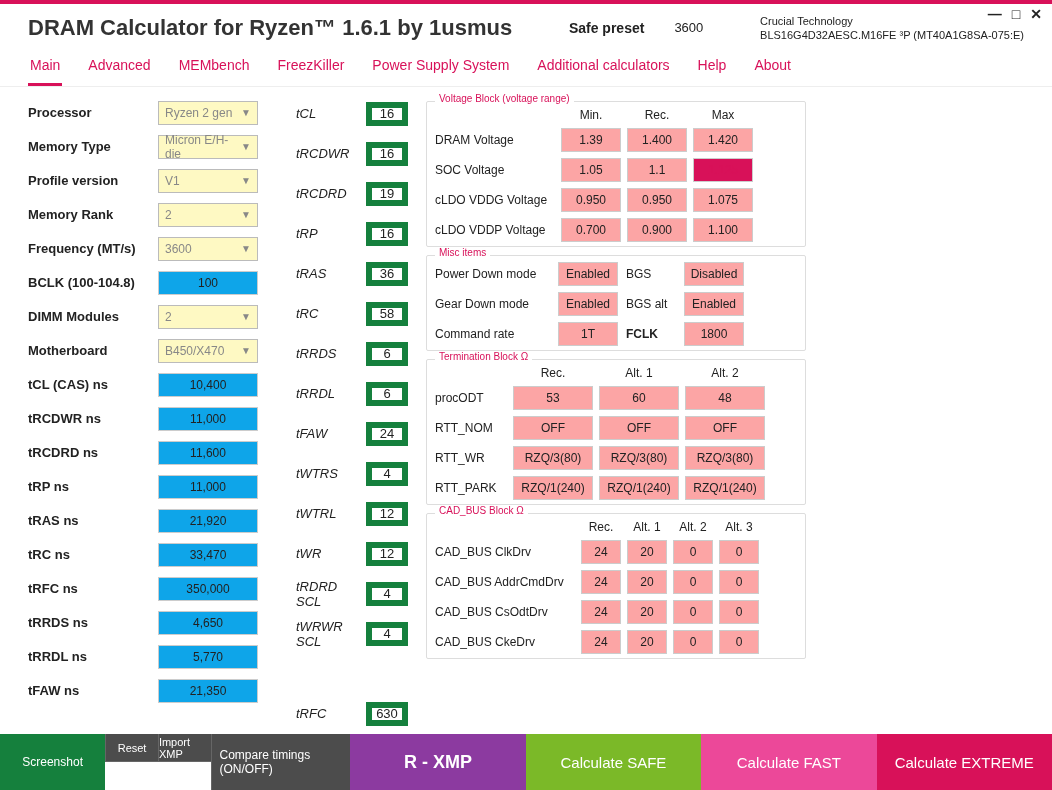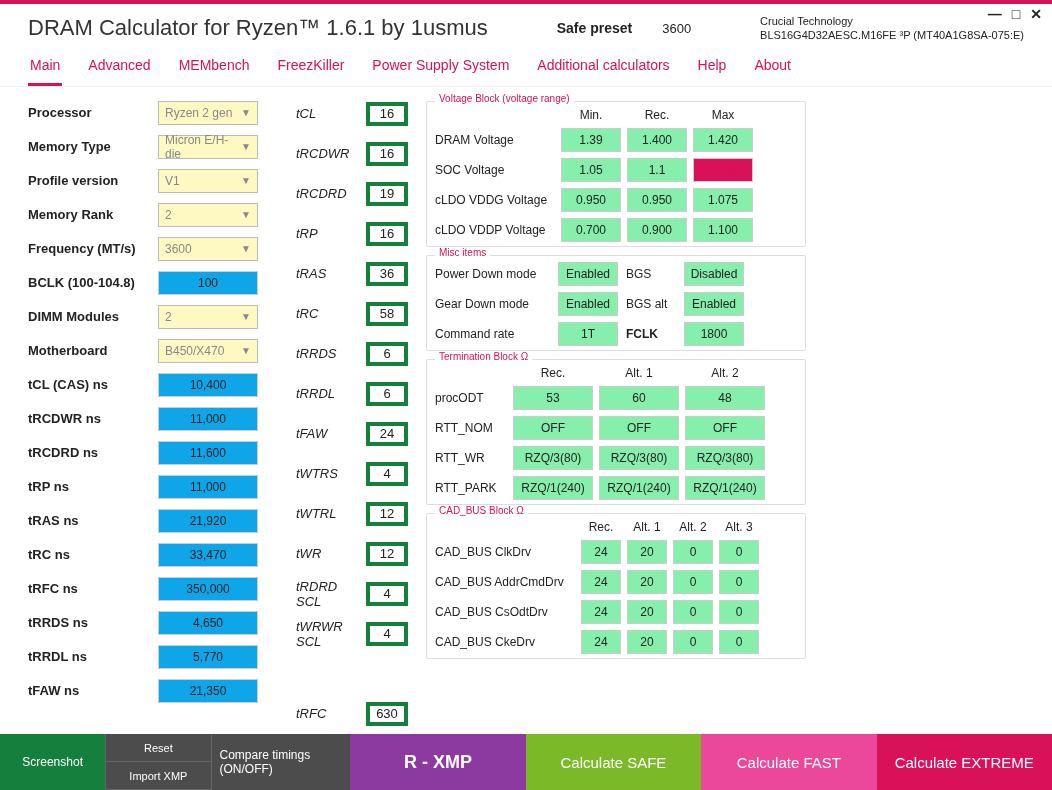--- a/index.html
+++ b/index.html
@@ -1,77 +1,77 @@
 <!DOCTYPE html>
 <html><head>
 <meta charset="utf-8">
 <style>
 * { margin: 0; padding: 0; box-sizing: border-box; font-family: "Segoe UI", Arial, sans-serif; }
 body { background: #fff; width: 1052px; height: 790px; overflow: hidden; font-size: 13px; color: #222; }
 .topbar { height: 4px; background: #d81159; }
 .window-controls { position: absolute; top: 6px; right: 10px; font-size: 14px; display: flex; gap: 10px; }
 .window-controls span { cursor: pointer; font-weight: bold;}
 .header { padding: 10px 28px 4px 28px; display: flex; align-items: center; justify-content: space-between; }
-.title { font-size: 22px; color: #333; font-weight: 400; }
+.title { font-size: 22px; color: #333; font-weight: 700; }
 .preset { font-size: 14px; font-weight: bold; color: #222;}
 .preset-value { font-size: 13px; margin-left:30px; font-weight: normal;}
 .mem-info { font-size: 11px; color: #222; line-height: 1.3; text-align: left; }
 .tabs { display: flex; padding: 4px 28px 0 28px; gap: 24px; border-bottom: 1px solid #eee; }
 .tab { color: #d81159; padding: 6px 2px 10px 2px; font-size: 14px; cursor: pointer; }
 .tab.active { border-bottom: 3px solid #d81159; }
 .main { display: flex; padding: 14px 10px 0 28px; gap: 18px;}
 .col { display: flex; flex-direction: column; }
 .left-panel { width: 250px; }
 .row { display: flex; align-items: center; margin-bottom: 10px; }
 .lbl { width: 130px; font-size: 13px; font-weight: bold; }
 .sel, .txt { width: 100px; height: 24px; border: 1px solid #bbb; background: #fef9c3; font-size: 12px; padding: 2px 6px; display: flex; align-items: center; justify-content: space-between; color: #888; }
 .txt { justify-content: center; color: #222; background: #0ea5e9; border-color: #ccc; }
 .chev { font-size: 10px; color: #888; }
 .ns-panel .row { margin-bottom: 10px; }
 .timings { display: flex; gap: 40px; }
 .tcol { display: flex; flex-direction: column; }
 .trow { display: flex; align-items: center; margin-bottom: 14px; height: 26px; }
 .tlbl { width: 70px; font-size: 13px; font-style: italic; }
-.tval { width: 42px; height: 24px; border: 4px solid #15803d; display: flex; align-items: center; justify-content: center; font-size: 13px; background: #fff; }
+.tval { width: 42px; height: 24px; border: 6px solid #15803d; display: flex; align-items: center; justify-content: center; font-size: 13px; background: #fff; }
 .tval.empty { border: 1px solid #ccc; }
 .right-panel { width: 380px; display: flex; flex-direction: column; gap: 6px;}
 .group { border: 1px solid #ddd; border-radius: 2px; padding: 6px 8px 4px 8px; position: relative; margin-bottom:2px; }
 .group-title { position: absolute; top: -9px; left: 8px; background: #fff; padding: 0 4px; font-size: 10px; color: #d81159; }
 .grid { display: grid; align-items: center; row-gap: 6px; column-gap: 6px; }
-.btn-val { height: 24px; border: 1px solid #ccc; background: #86efac; display: flex; align-items: center; justify-content: center; font-size: 12px; cursor: pointer; }
+.btn-val { height: 24px; border: 1px solid #ccc; background: #fca5a5; display: flex; align-items: center; justify-content: center; font-size: 12px; cursor: pointer; }
 .btn-val.red { color: #d81159; }
 .glbl { font-size: 12px; }
 .hdr { font-size: 12px; text-align: center; }
 .footer { position: absolute; bottom: 0; left: 0; right: 0; height: 56px; display: flex; }
 .fbtn { flex: 1; display: flex; align-items: center; justify-content: center; color: #fff; font-size: 15px; cursor: pointer; }
 .fbtn.small { font-size: 12px; }
 .gray { background: #15803d; }
 .gray2 { background: #4c4c4c; border-left: 1px solid #666; }
 .purple { background: #8c3aa0; font-weight: bold; font-size:18px;}
 .green { background: #7bb928; }
 .orange { background: #ec4899; }
 .red { background: #d81159; }
-.stack { display: flex; flex-direction: column; flex: 0.6; }
+.stack { display: flex; flex-direction: row; flex: 0.6; }
 .stack .fbtn { height: 28px; border-bottom: 1px solid #666; font-size: 11px;}
 .misc-grid { display: grid; grid-template-columns: 115px 60px 50px 60px; row-gap: 6px; column-gap: 8px; align-items: center;}
 .bold{font-weight:bold;}
 </style>
 </head>
 <body>
 
 <div class="topbar"></div>
 <div class="window-controls">
   <span>—</span>
   <span>□</span>
   <span>✕</span>
 </div>
 
 <div class="header">
   <div class="title">DRAM Calculator for Ryzen™ 1.6.1 by 1usmus</div>
-  <div style="display:flex;align-items:center;">
+  <div style="display:flex;align-items:flex-start;">
     <span class="preset">Safe preset</span>
     <span class="preset-value">3600</span>
   </div>
   <div class="mem-info">
     <div>Crucial Technology</div>
     <div>BLS16G4D32AESC.M16FE ³P (MT40A1G8SA-075:E)</div>
   </div>
 </div>
 
 <div class="tabs" id="tabs">

